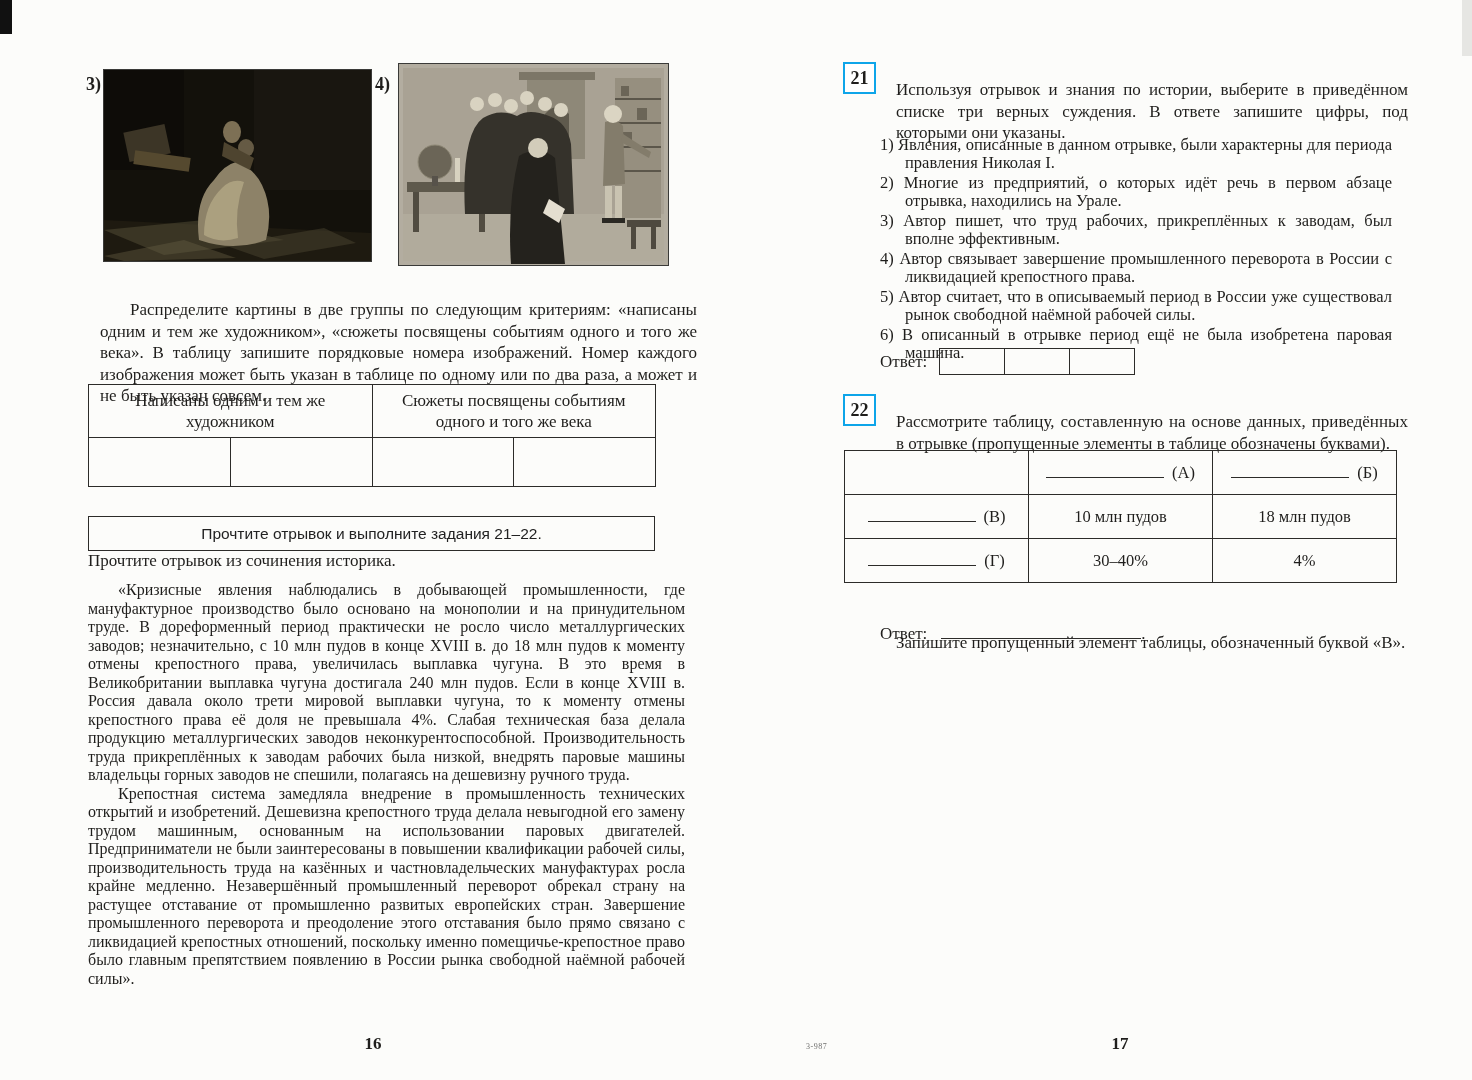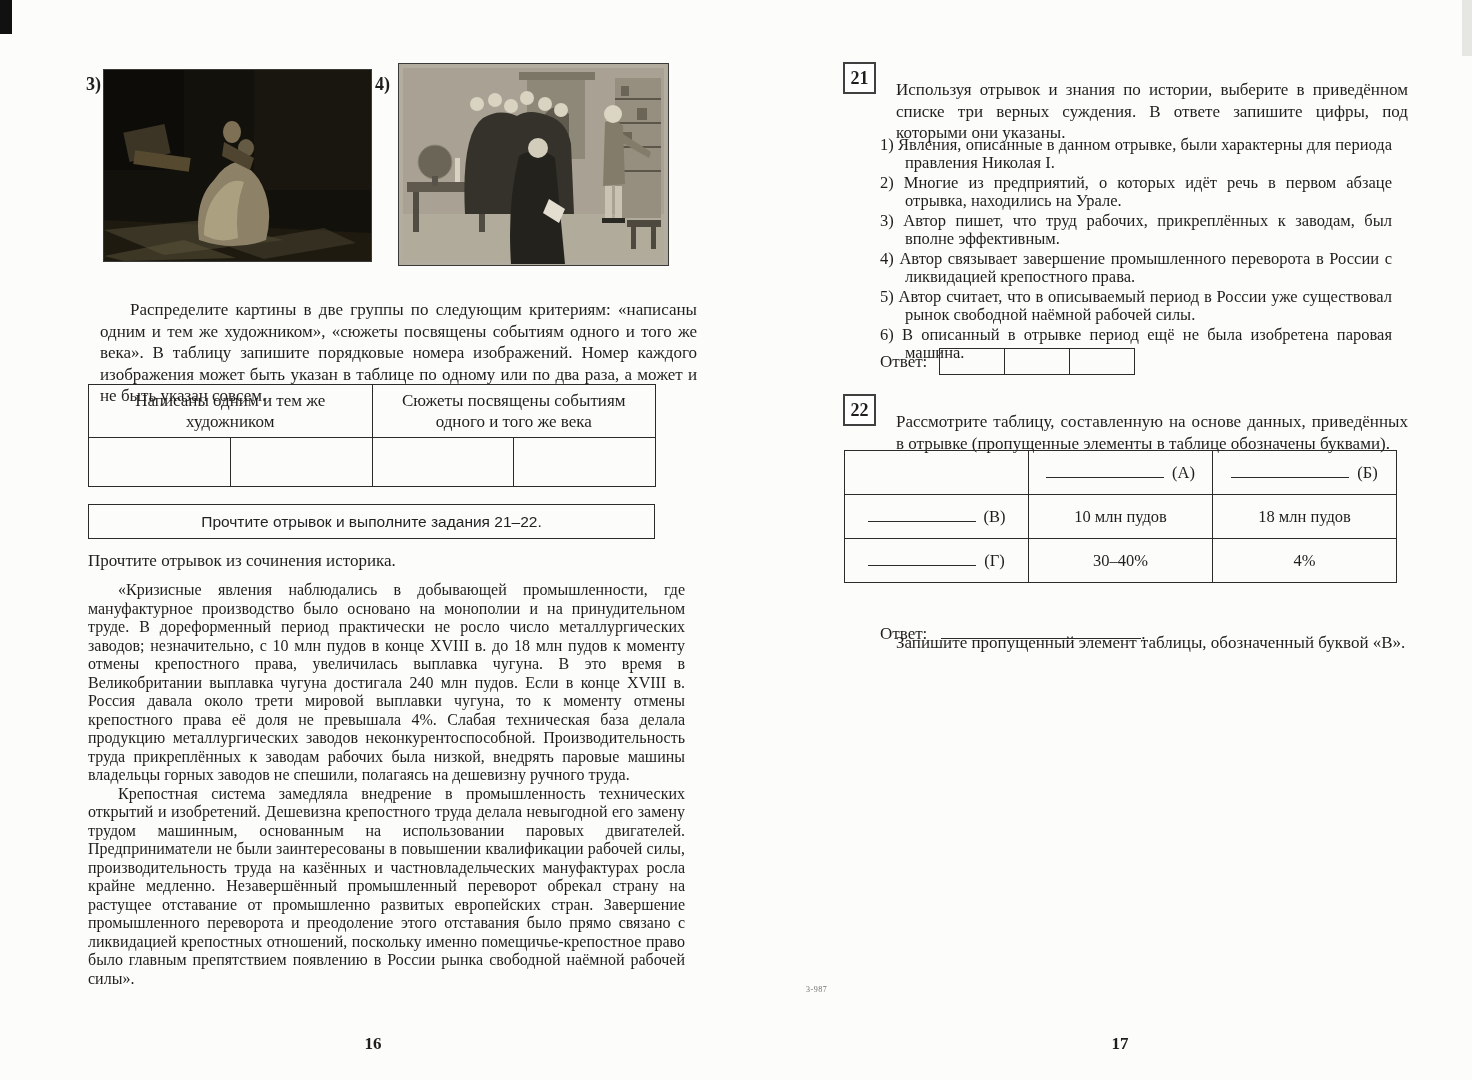--- a/index.html
+++ b/index.html
@@ -32,21 +32,21 @@
     display:flex; align-items:center; justify-content:center;
     font-family:"Liberation Sans", sans-serif; font-size:15.5px; color:#222;
   }
 
   .excerpt p { margin:0; font-size:16px; line-height:18.5px; text-align:justify; text-indent:30px; }
 
   .pagenum { font-size:17px; font-weight:bold; text-align:center; }
   .printcode { font-size:8px; color:#6f6f6d; letter-spacing:0.5px; }
 
   .tasknum {
-    width:29px; height:28px; border:2px solid #404040;
+    width:29px; height:28px; border:2px solid #0ea5e9;
     display:flex; align-items:center; justify-content:center;
     font-size:18px; font-weight:bold; background:#fff;
   }
   .opt-list { margin:0; padding:0; list-style:none; font-size:16.5px; line-height:17.5px; }
   .opt-list li { padding-left:25px; text-indent:-25px; text-align:justify; margin-bottom:3px; }
 
   .answer-row { display:flex; align-items:center; font-size:17px; }
   .answer-cells { display:flex; margin-left:12px; border:1px solid #2c2b29; }
   .answer-cells .cell { width:64px; height:25px; border-right:1px solid #2c2b29; }
   .answer-cells .cell:last-child { border-right:none; }
@@ -152,21 +152,21 @@
       </tr>
       <tr>
         <td class="blank-cell"></td>
         <td class="blank-cell"></td>
         <td class="blank-cell"></td>
         <td class="blank-cell"></td>
       </tr>
     </tbody>
   </table>
 
-  <div class="abs banner" style="left:88px; top:504px;">Прочтите отрывок и выполните задания 21–22.</div>
+  <div class="abs banner" style="left:88px; top:516px;">Прочтите отрывок и выполните задания 21–22.</div>
 
   <div class="abs" style="left:88px; top:551px; font-size:17px;">Прочтите отрывок из сочинения историка.</div>
 
   <div class="abs excerpt" style="left:88px; top:581px; width:597px;">
     <p>«Кризисные явления наблюдались в добывающей промышленности, где мануфактурное производство было основано на монополии и на принудительном труде. В дореформенный период практически не росло число металлургических заводов; незначительно, с 10 млн пудов в конце XVIII в. до 18 млн пудов к моменту отмены крепостного права, увеличилась выплавка чугуна. В это время в Великобритании выплавка чугуна достигала 240 млн пудов. Если в конце XVIII в. Россия давала около трети мировой выплавки чугуна, то к моменту отмены крепостного права её доля не превышала 4%. Слабая техническая база делала продукцию металлургических заводов неконкурентоспособной. Производительность труда прикреплённых к заводам рабочих была низкой, внедрять паровые машины владельцы горных заводов не спешили, полагаясь на дешевизну ручного труда.</p>
     <p>Крепостная система замедляла внедрение в промышленность технических открытий и изобретений. Дешевизна крепостного труда делала невыгодной его замену трудом машинным, основанным на использовании паровых двигателей. Предприниматели не были заинтересованы в повышении квалификации рабочей силы, производительность труда на казённых и частновладельческих мануфактурах росла крайне медленно. Незавершённый промышленный переворот обрекал страну на растущее отставание от промышленно развитых европейских стран. Завершение промышленного переворота и преодоление этого отставания было прямо связано с ликвидацией крепостных отношений, поскольку именно помещичье-крепостное право было главным препятствием появлению в России рынка свободной наёмной рабочей силы».</p>
   </div>
 
   <div class="abs pagenum" style="left:88px; top:1034px; width:570px;">16</div>
 
@@ -217,15 +217,15 @@
   </table>
 
   <p class="abs para" style="left:880px; top:616px; width:512px;">Запишите пропущенный элемент таблицы, обозначенный буквой «В».</p>
 
   <div class="abs answer-line" style="left:880px; top:624px;">
     <span>Ответ:</span><span class="blankline bl-200"></span><span>.</span>
   </div>
 
   <div class="abs pagenum" style="left:843px; top:1034px; width:554px;">17</div>
 
-  <div class="abs printcode" style="left:806px; top:985px;">3-987</div>
+  <div class="abs printcode" style="left:806px; top:1042px;">3-987</div>
 
 </div>
 
 </body></html>

